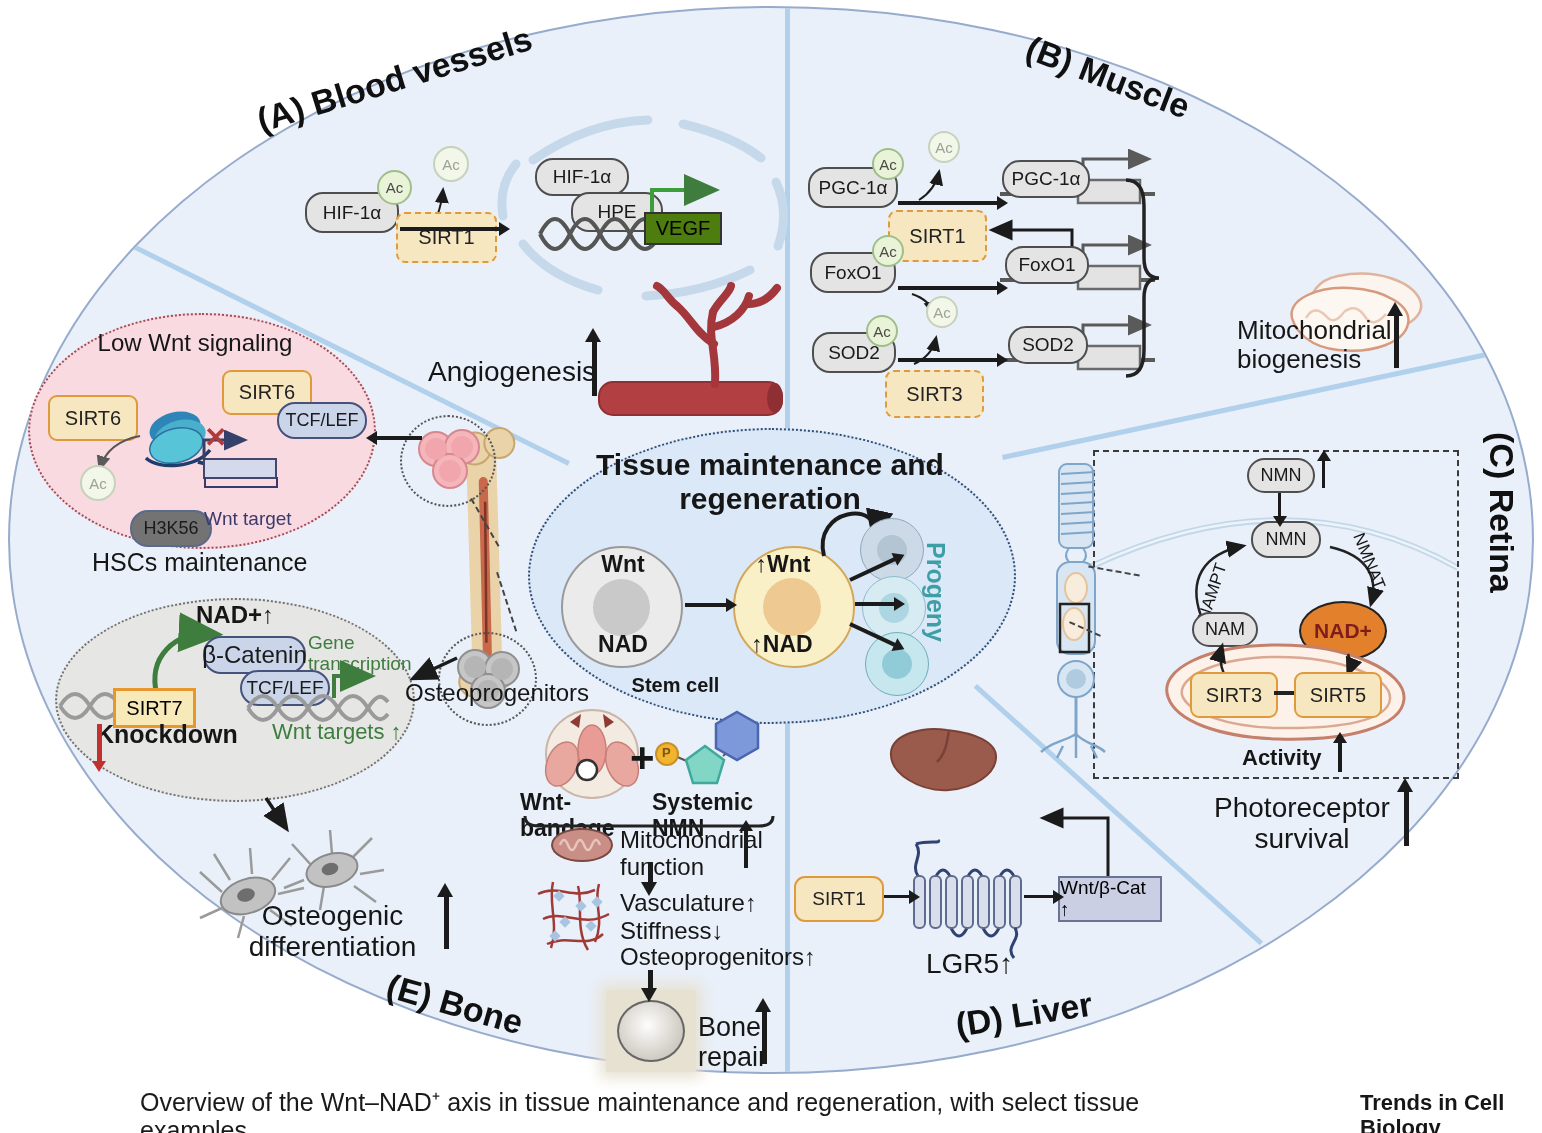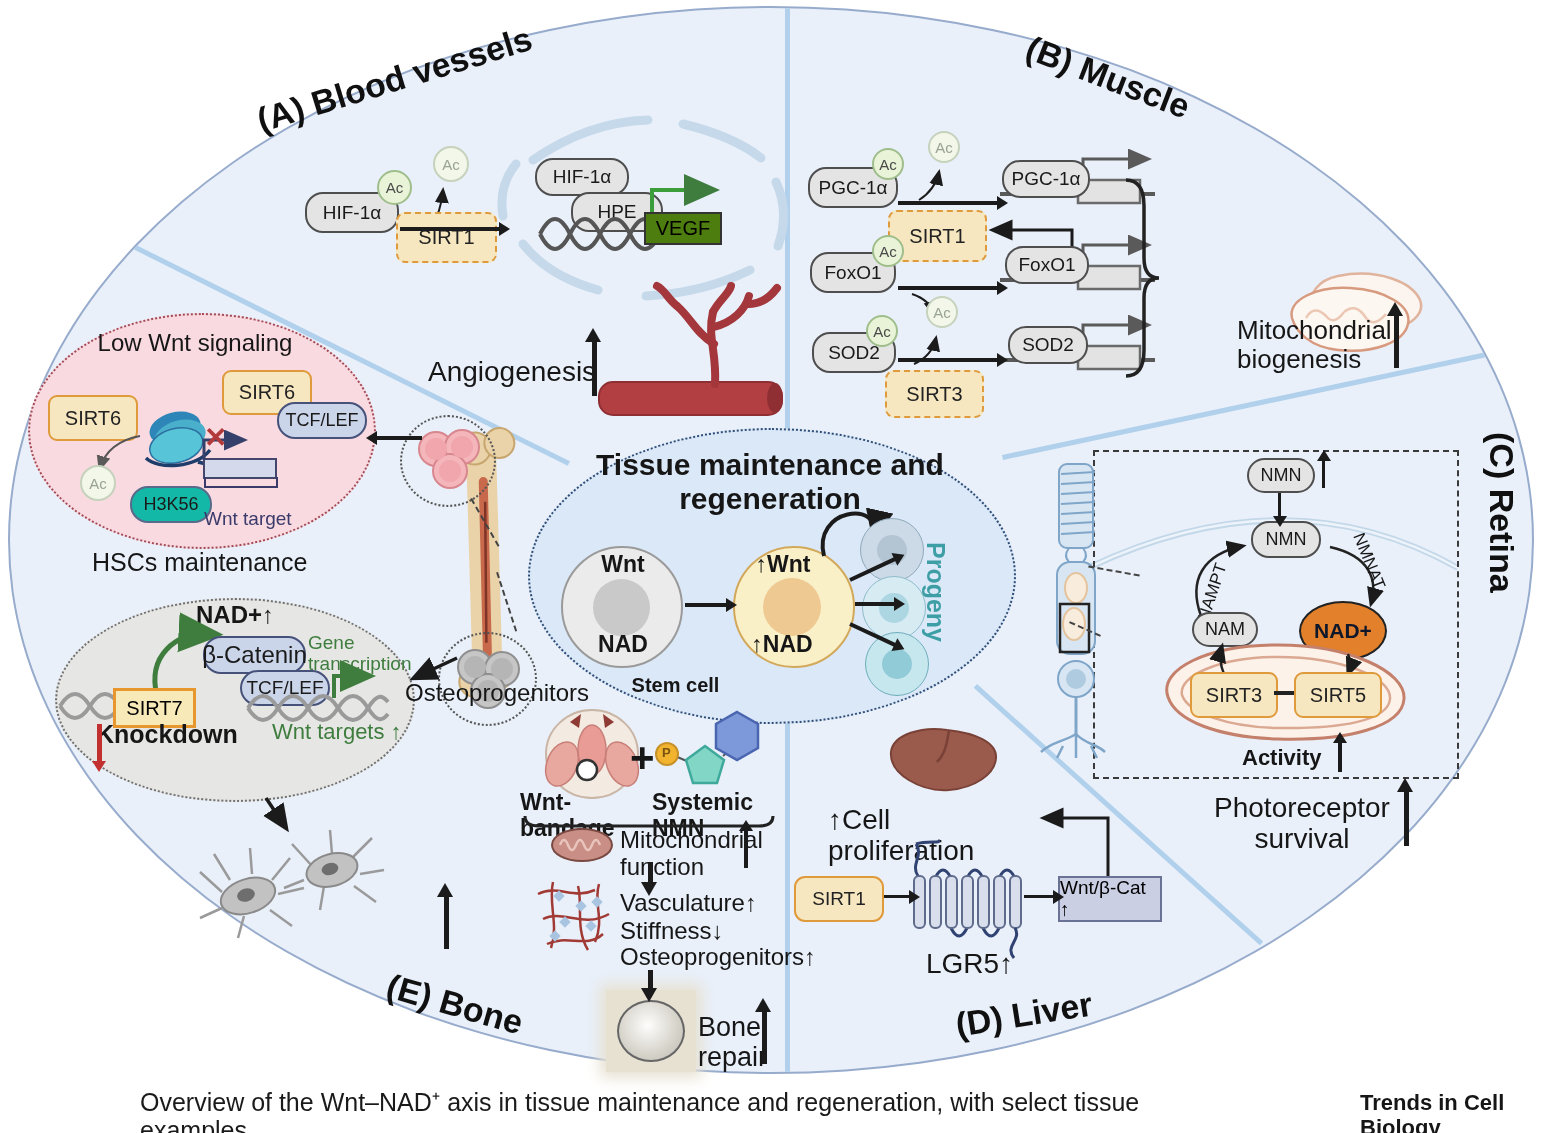--- a/index.html
+++ b/index.html
@@ -15,21 +15,21 @@
   
   .t{position:absolute;color:#161616;line-height:1.12;z-index:3;}
   .b{font-weight:bold;} .c{text-align:center;} .green{color:#3E7D3E;}
   .purple{color:#3A3A6B;} .teal{color:#3D9FA5;}
   .sec-title{position:absolute;font-weight:800;color:#101010;z-index:3;white-space:nowrap;}
   
   .pill{position:absolute;display:flex;align-items:center;justify-content:center;
       background:#E4E4E4;border:2px solid #4e4e4e;border-radius:18px;font-size:19px;
       color:#1a1a1a;z-index:3;white-space:nowrap;}
   .bluep{background:#CBD5EA;border-color:#47527B;}
-  .whitep{background:#14b8a6;border-color:#5A6A8A;}
+  .whitep{background:#737373;border-color:#5A6A8A;margin-top:24px;}
   .tan{position:absolute;display:flex;align-items:center;justify-content:center;
       background:#F6E7C0;border:2.5px solid #DF9A3C;border-radius:9px;font-size:20px;
       color:#222;z-index:3;}
   .tan.dash{border-style:dashed;}
   .acb{position:absolute;display:flex;align-items:center;justify-content:center;
       border-radius:50%;background:#E9F3D7;border:2px solid #9FBE8C;font-size:15px;
       color:#4a4a4a;z-index:4;}
   .acb.faded{background:#F2F7EA;border-color:#C6D2BC;color:#9aa394;}
   .rect{position:absolute;display:flex;align-items:center;justify-content:center;z-index:3;}
   .circ{position:absolute;border-radius:50%;z-index:3;}
@@ -241,21 +241,21 @@
   <svg style="left:1183px;top:540px" width="80" height="80">
     <path d="M18,76 C5,40 20,14 60,6" fill="none" stroke="#222" stroke-width="2.5" marker-end="url(#mkB)"></path>
   </svg>
   <div class="t" style="left:1172px;top:568px;width:90px;font-size:17px;transform:rotate(-72deg)">NAMPT</div>
   <svg style="left:1322px;top:542px" width="65" height="70">
     <path d="M8,5 C48,14 56,38 49,62" fill="none" stroke="#222" stroke-width="2.5" marker-end="url(#mkB)"></path>
   </svg>
   <div class="t" style="left:1330px;top:566px;width:90px;font-size:17px;transform:rotate(68deg)">NMNAT</div>
 
   <div class="pill" style="left:1192px;top:612px;width:62px;height:31px;font-size:18px">NAM</div>
-  <div class="rect" style="left:1299px;top:601px;width:84px;height:56px;border-radius:50%;background:#E2802B;border:2.5px solid #222;color:#0f172a;font-weight:bold;font-size:21px">NAD+</div>
+  <div class="rect" style="left:1299px;top:601px;width:84px;height:56px;border-radius:50%;background:#E2802B;border:2.5px solid #222;color:#7f1d1d;font-weight:bold;font-size:21px">NAD+</div>
 
   <svg style="left:1148px;top:633px" width="272" height="116">
     <path d="M20,64 C10,36 60,12 130,12 C200,12 258,38 256,66 C254,94 200,108 130,106 C70,104 28,88 20,64 Z" fill="#FCF2EA" stroke="#C4806B" stroke-width="3"></path>
     <path d="M34,62 C30,42 74,24 130,24 C192,24 244,44 242,66 C240,88 192,96 130,95 C80,94 40,80 34,62 Z" fill="none" stroke="#DBA891" stroke-width="2.5"></path>
     <g fill="none" stroke="#DBA891" stroke-width="2.5">
       <path d="M46,64 Q56,44 66,64 Q74,80 84,62"></path>
         <path d="M190,62 Q200,44 210,62 Q218,78 228,60"></path>
     </g>
   </svg>
   <svg style="left:1212px;top:640px" width="24" height="36">
@@ -294,21 +294,20 @@
     <line x1="43" y1="235" x2="43" y2="272" stroke="#7FA6C9" stroke-width="3"></line>
     <path d="M43,272 C30,280 18,280 8,290 M43,272 C52,282 64,282 72,290 M43,272 L43,296 M30,284 L24,296 M58,284 L64,296" fill="none" stroke="#7FA6C9" stroke-width="2.5"></path>
   </svg>
   <div class="dotline" style="left:1088px;top:570px;width:52px;transform:rotate(10deg)"></div>
   <div class="dotline" style="left:1068px;top:628px;width:34px;transform:rotate(24deg)"></div>
 
   <svg style="left:885px;top:722px" width="118" height="78">
     <path d="M6,30 C8,12 38,4 62,8 C90,11 112,20 111,36 C110,52 90,66 64,68 C36,70 4,52 6,30 Z" fill="#9A5B4D" stroke="#7A4237" stroke-width="2"></path>
     <path d="M64,8 C62,22 60,32 52,40" fill="none" stroke="#7A4237" stroke-width="2.5"></path>
   </svg>
-  <div class="t" style="left:828px;top:804px;width:210px;font-size:28px">↑Cell proliferation</div>
   <div class="tan" style="left:794px;top:876px;width:86px;height:42px;border-width:2px;border-radius:11px;font-size:19px">SIRT1</div>
   <div class="ah" style="left:884px;top:895px;width:26px"></div>
   <svg style="left:908px;top:838px" width="120" height="124">
     <path d="M10,38 C2,26 16,18 8,6 M8,6 C20,2 34,6 30,2" fill="none" stroke="#2F4272" stroke-width="3"></path>
     <g fill="none" stroke="#2F4272" stroke-width="3">
       <path d="M27,40 Q35,24 43,40"></path>
         <path d="M59,40 Q67,24 75,40"></path>
         <path d="M91,40 Q99,24 107,40"></path>
       <path d="M43,90 Q51,106 59,90"></path>
         <path d="M75,90 Q83,106 91,90"></path>
@@ -433,20 +432,21 @@
   <svg style="left:192px;top:822px" width="200" height="120">
     <g stroke="#9A9A9A" stroke-width="2.5" fill="none">
       <path d="M30,70 L8,50 M38,58 L22,32 M60,52 L58,26 M80,58 L98,36 M86,72 L112,66 M78,88 L100,104 M52,94 L46,116 M30,86 L8,96"></path>
       <path d="M120,44 L100,22 M140,32 L138,8 M160,36 L180,16 M168,52 L192,48 M162,64 L184,80 M132,64 L128,88 M112,58 L92,66"></path>
     </g>
     <ellipse cx="56" cy="74" rx="28" ry="17" fill="#C2C2C2" stroke="#8A8A8A" stroke-width="2" transform="rotate(-18 56 74)"></ellipse>
     <ellipse cx="54" cy="73" rx="9" ry="6.5" fill="#6E6E6E" transform="rotate(-18 54 73)"></ellipse>
     <ellipse cx="140" cy="48" rx="26" ry="16" fill="#C2C2C2" stroke="#8A8A8A" stroke-width="2" transform="rotate(-15 140 48)"></ellipse>
     <ellipse cx="138" cy="47" rx="8.5" ry="6" fill="#6E6E6E" transform="rotate(-15 138 47)"></ellipse>
   </svg>
+  <div class="t c" style="left:225px;top:900px;width:215px;font-size:28px">Osteogenic differentiation</div>
   <div class="av thick up" style="left:444px;top:893px;height:56px"></div>
 
   <svg style="left:542px;top:706px" width="100" height="94">
     <ellipse cx="50" cy="48" rx="46" ry="44" fill="#F3EAE2" stroke="#C9B6A6" stroke-width="2"></ellipse>
     <ellipse cx="20" cy="58" rx="15" ry="23" fill="#E8A8A0" stroke="#C87F78" stroke-width="1.5" transform="rotate(22 20 58)"></ellipse>
     <ellipse cx="80" cy="58" rx="15" ry="23" fill="#E8A8A0" stroke="#C87F78" stroke-width="1.5" transform="rotate(-22 80 58)"></ellipse>
     <polygon points="28,16 39,8 37,22" fill="#8E3B35"></polygon>
     <polygon points="72,16 61,8 63,22" fill="#8E3B35"></polygon>
     <ellipse cx="50" cy="44" rx="14" ry="25" fill="#E89C95" stroke="#C87F78" stroke-width="1.5"></ellipse>
     <circle cx="45" cy="64" r="10" fill="#ffffff" stroke="#333" stroke-width="2.5"></circle>

